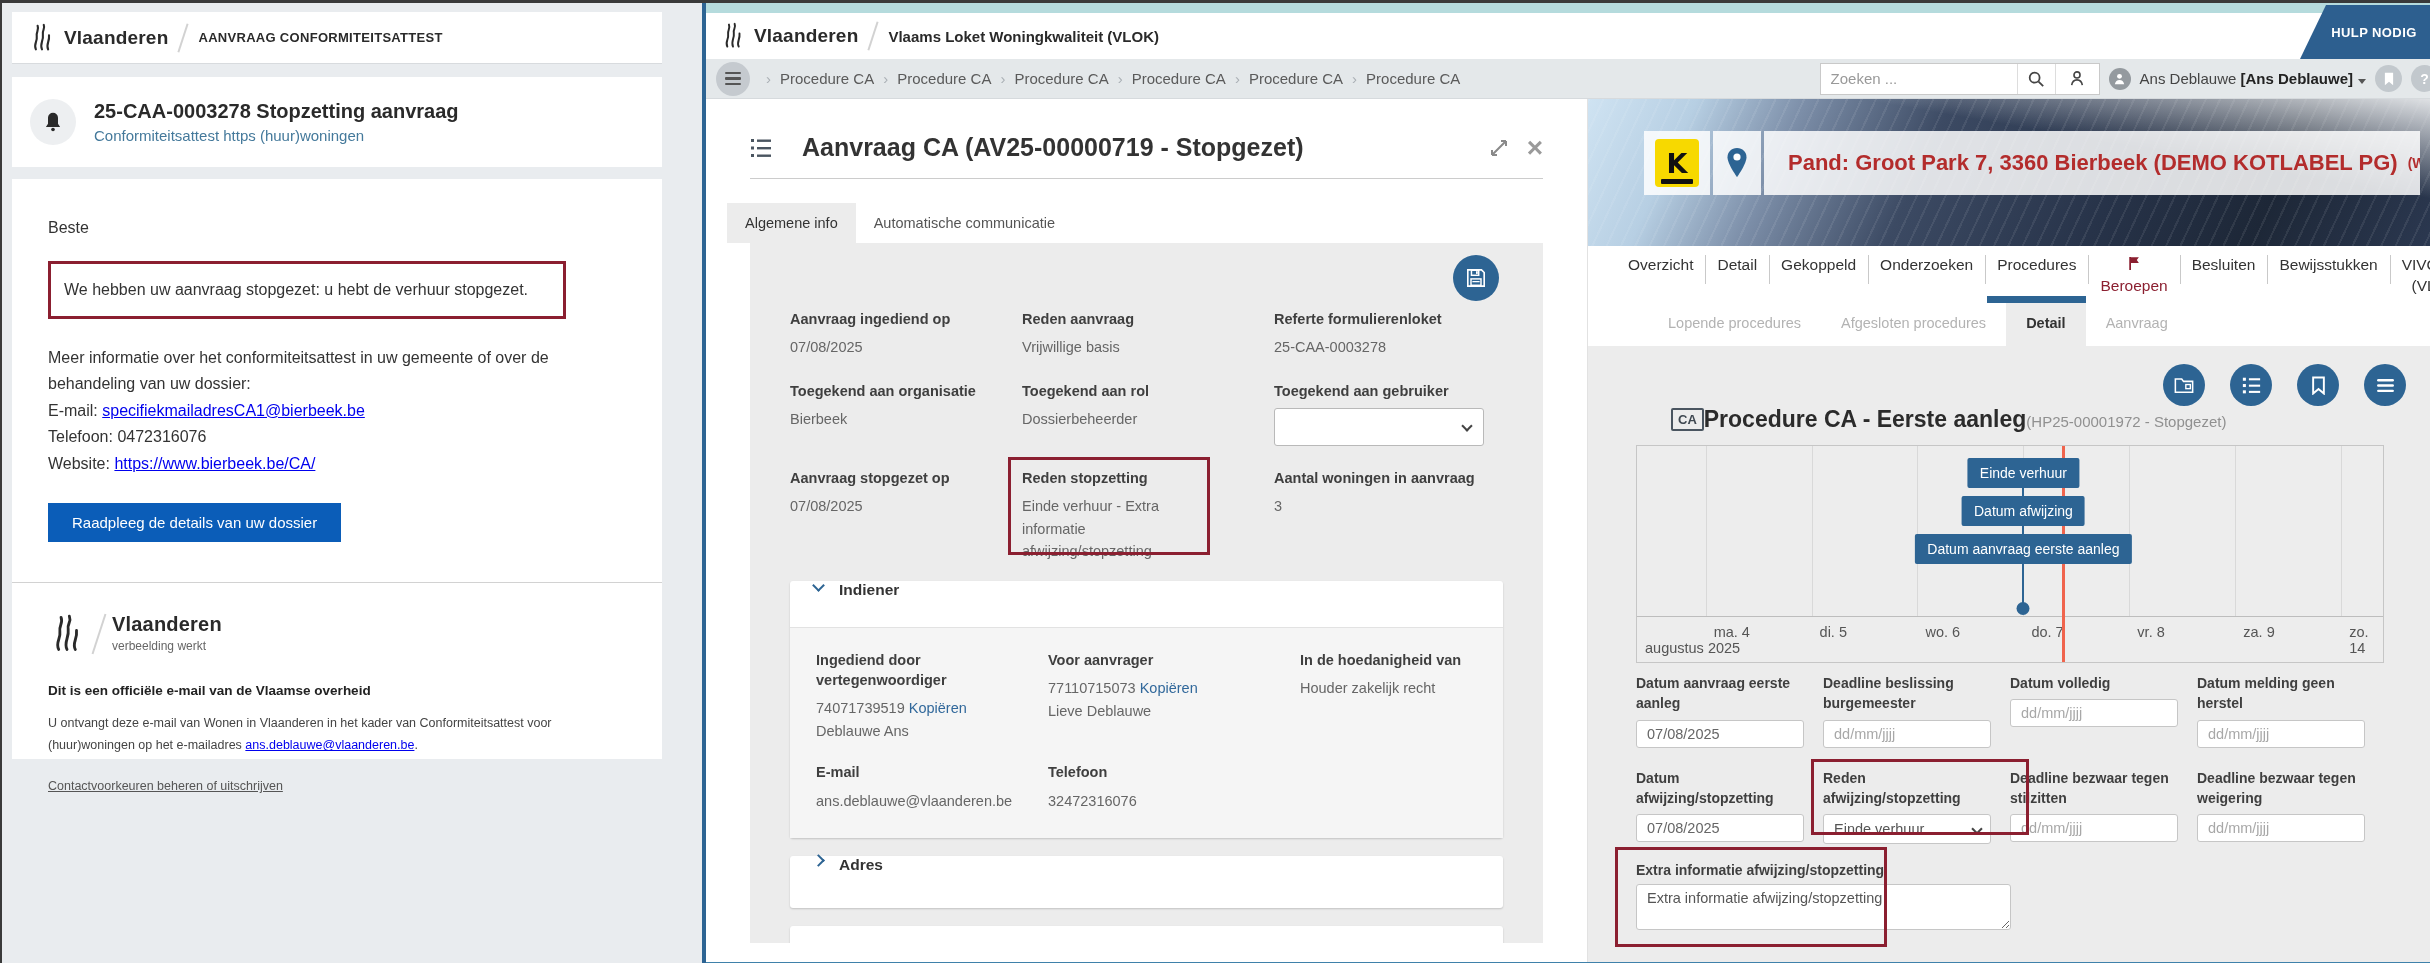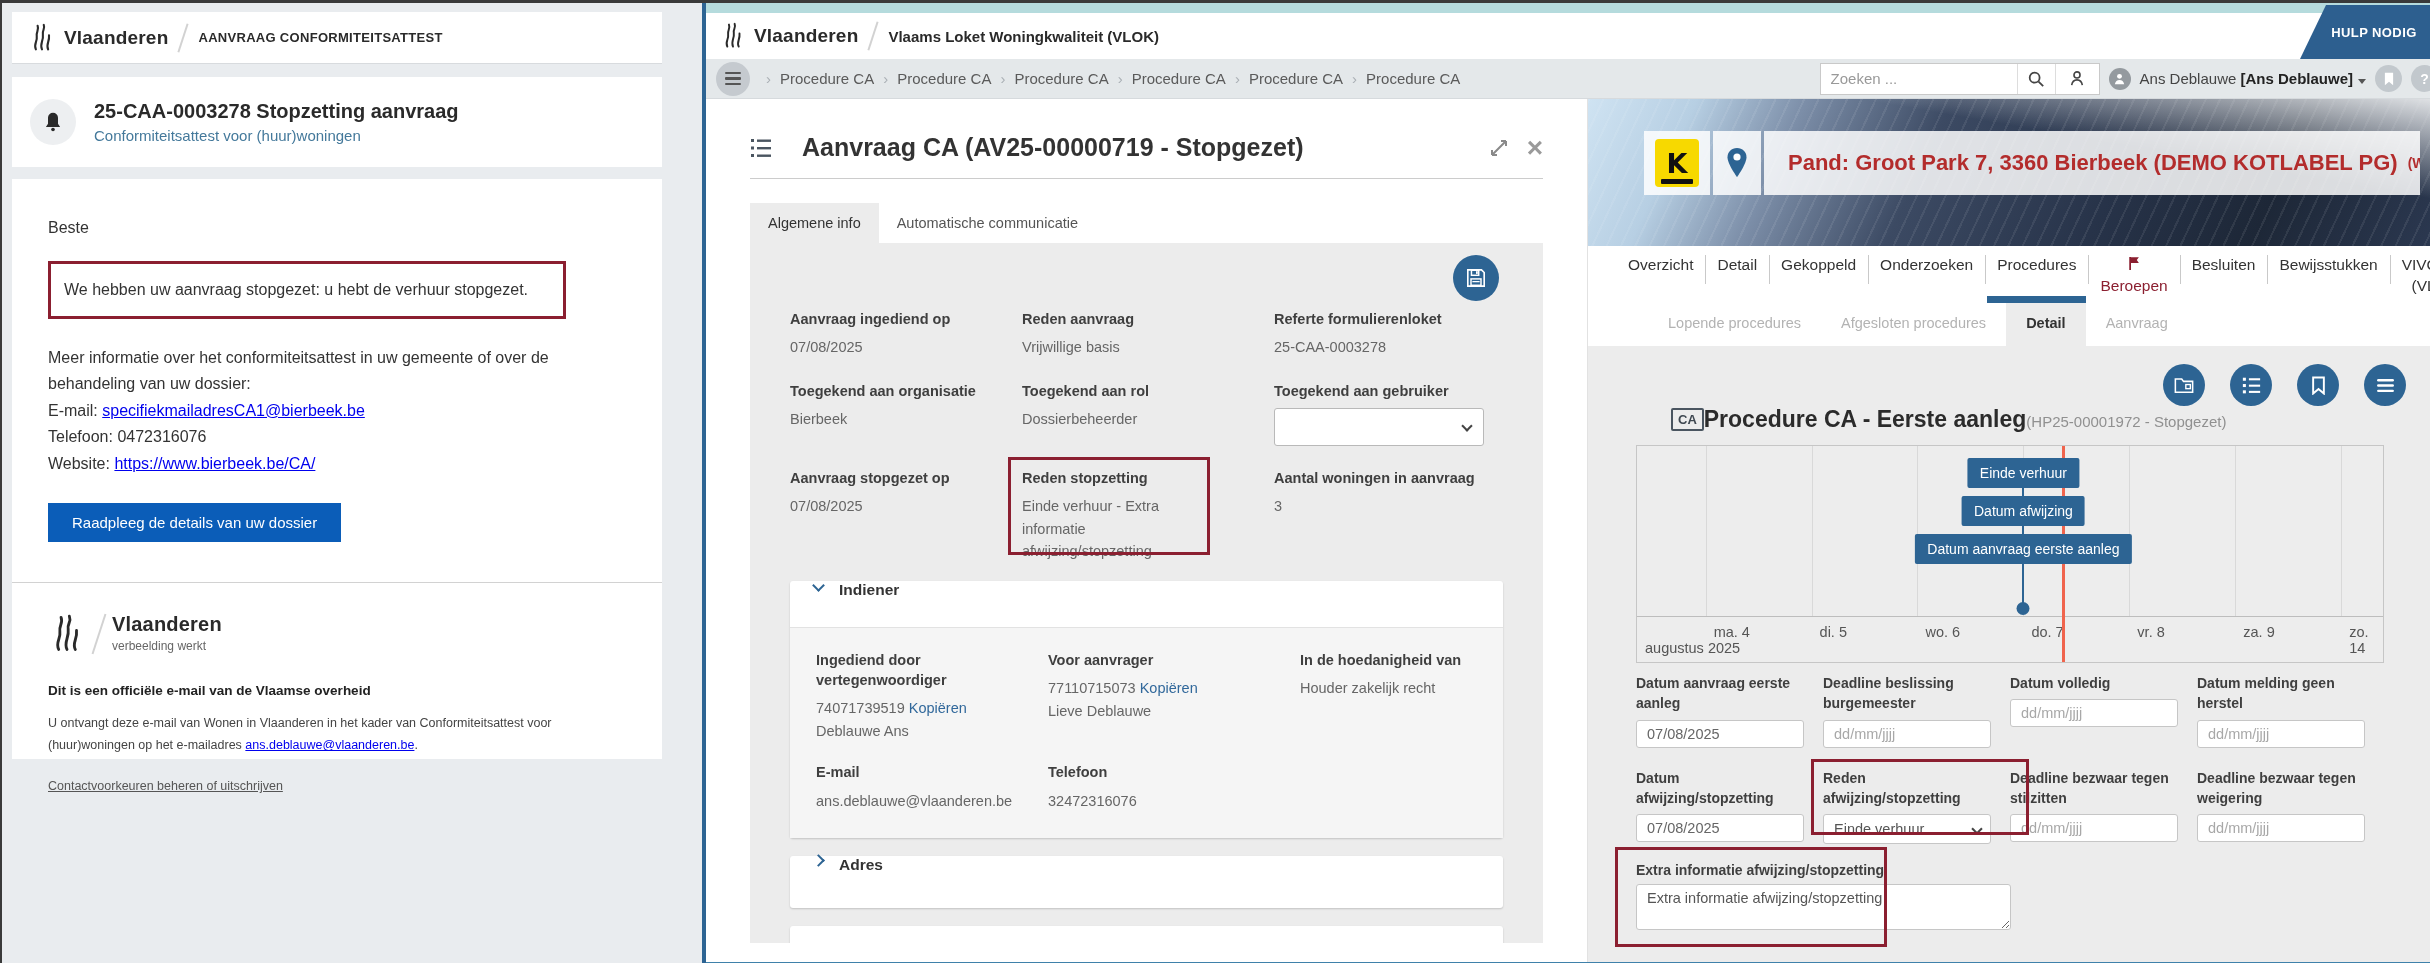--- a/index.html
+++ b/index.html
@@ -78,21 +78,21 @@
   .panes{ display:flex; height:867px; position:relative; }
   .bottom-strip{ position:absolute; left:0; right:0; bottom:0; height:4px; background:#3f81aa; z-index:20;}
 
   
   .av-pane{ width:881px; background:#fff; position:relative; }
   .av-head{ display:flex; align-items:center; padding:34px 44px 0; }
   .av-title{ font-size:25px; font-weight:600; color:#333; margin-left:30px; }
   .av-icons{ margin-left:auto; display:flex; align-items:center; gap:18px; }
   .av-close{ font-size:28px; color:#9a9a9a; font-weight:bold; line-height:20px; cursor:pointer;}
   .av-rule{ margin:16px 44px 0; border-bottom:1px solid #ccc; }
-  .av-tabs{ display:flex; margin:24px 44px 0; }
+  .av-tabs{ display:flex; margin:24px 21px 0; }
   .av-tab{ padding:12px 18px; font-size:14.5px; color:#555; cursor:pointer; }
   .av-tab.active{ background:#ececec; color:#333; }
   .av-gray{ margin:0 44px; background:#ececec; height:700px; padding:22px 40px 0; position:relative; overflow:hidden;}
   .save-circle{ position:absolute; top:12px; right:44px; width:46px; height:46px; border-radius:50%;
     background:#2d6493; display:flex; align-items:center; justify-content:center; cursor:pointer; }
   .g3{ display:grid; grid-template-columns:232px 252px 1fr; }
   .g3.first{ margin-top:44px; }
   .g3 + .g3{ margin-top:22px; }
   .fld label{ display:block; font-size:14.5px; font-weight:bold; color:#3f3f3f; margin-bottom:7px; line-height:1.4;}
   .fld .val{ font-size:14.5px; color:#666; line-height:1.55; }
@@ -202,21 +202,21 @@
 
     <div class="em-notif">
       <span class="bell-circle">
         <svg width="20" height="22" viewBox="0 0 24 26">
             <path d="M12 2a6 6 0 0 0-6 6v7l-2.5 4h17L18 15V8a6 6 0 0 0-6-6z" fill="#2a2a2a"></path>
             <circle cx="12" cy="22" r="2.2" fill="#2a2a2a"></circle>
           </svg>
       </span>
       <div>
         <div class="em-notif-title">25-CAA-0003278 Stopzetting aanvraag</div>
-        <div class="em-notif-sub">Conformiteitsattest voor (huur)woningen</div>
+        <div class="em-notif-sub">Conformiteitsattest https (huur)woningen</div>
       </div>
     </div>
 
     <div class="em-body">
       <div class="em-greet">Beste</div>
       <div class="em-highlight">We hebben uw aanvraag stopgezet: u hebt de verhuur stopgezet.</div>
       <div class="em-para">Meer informatie over het conformiteitsattest in uw gemeente of over de behandeling van uw dossier:</div>
       <div class="em-line">
         <span>E-mail:</span>
         <a class="em-link">specifiekmailadresCA1@bierbeek.be</a>

